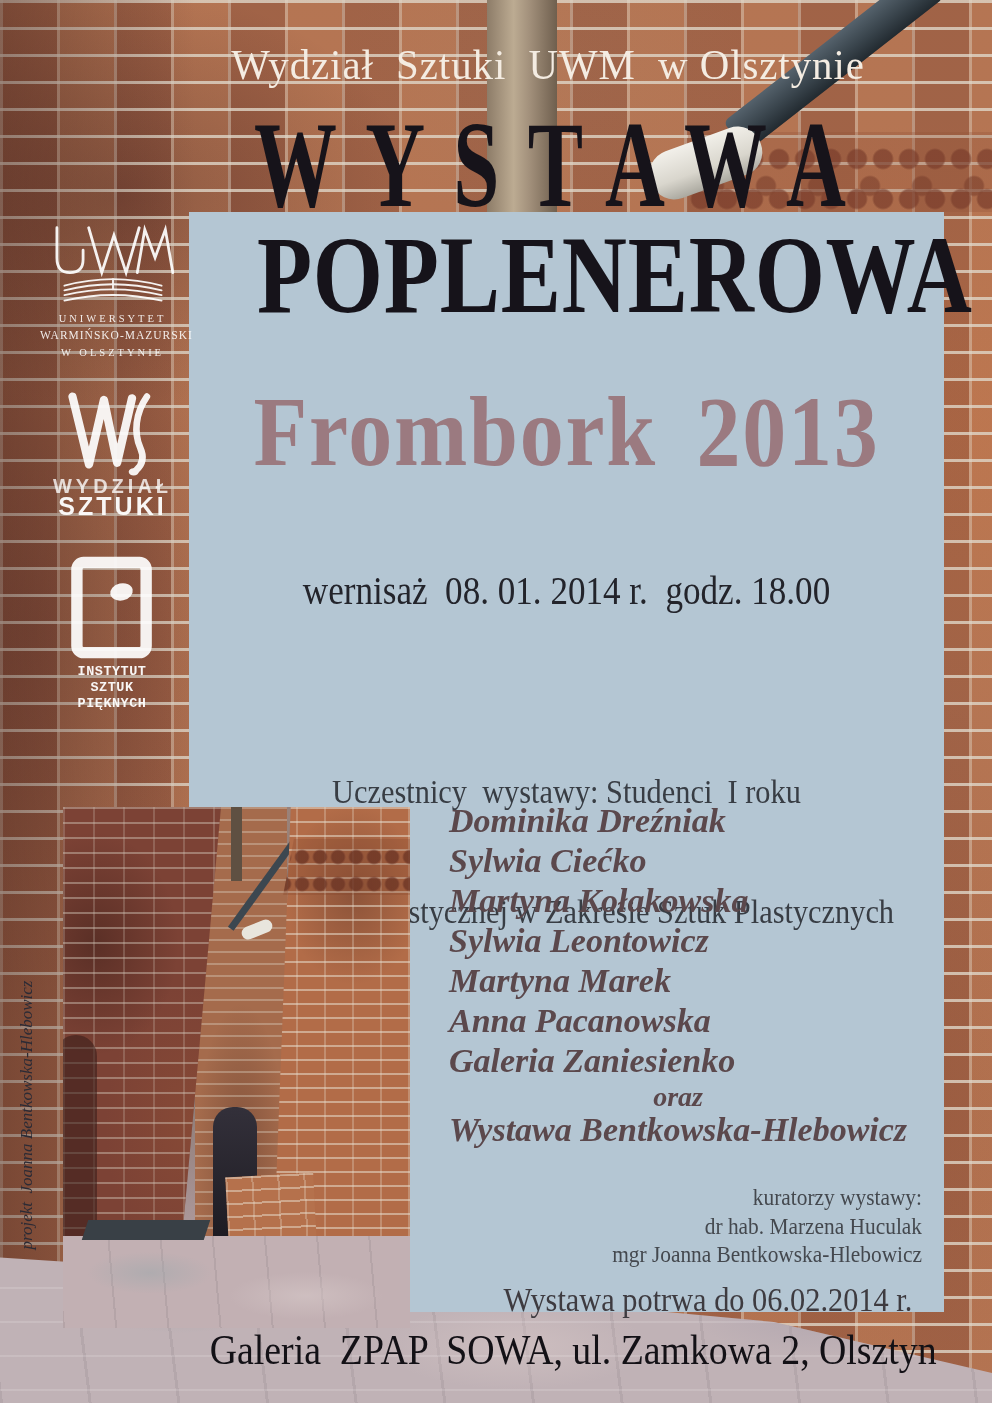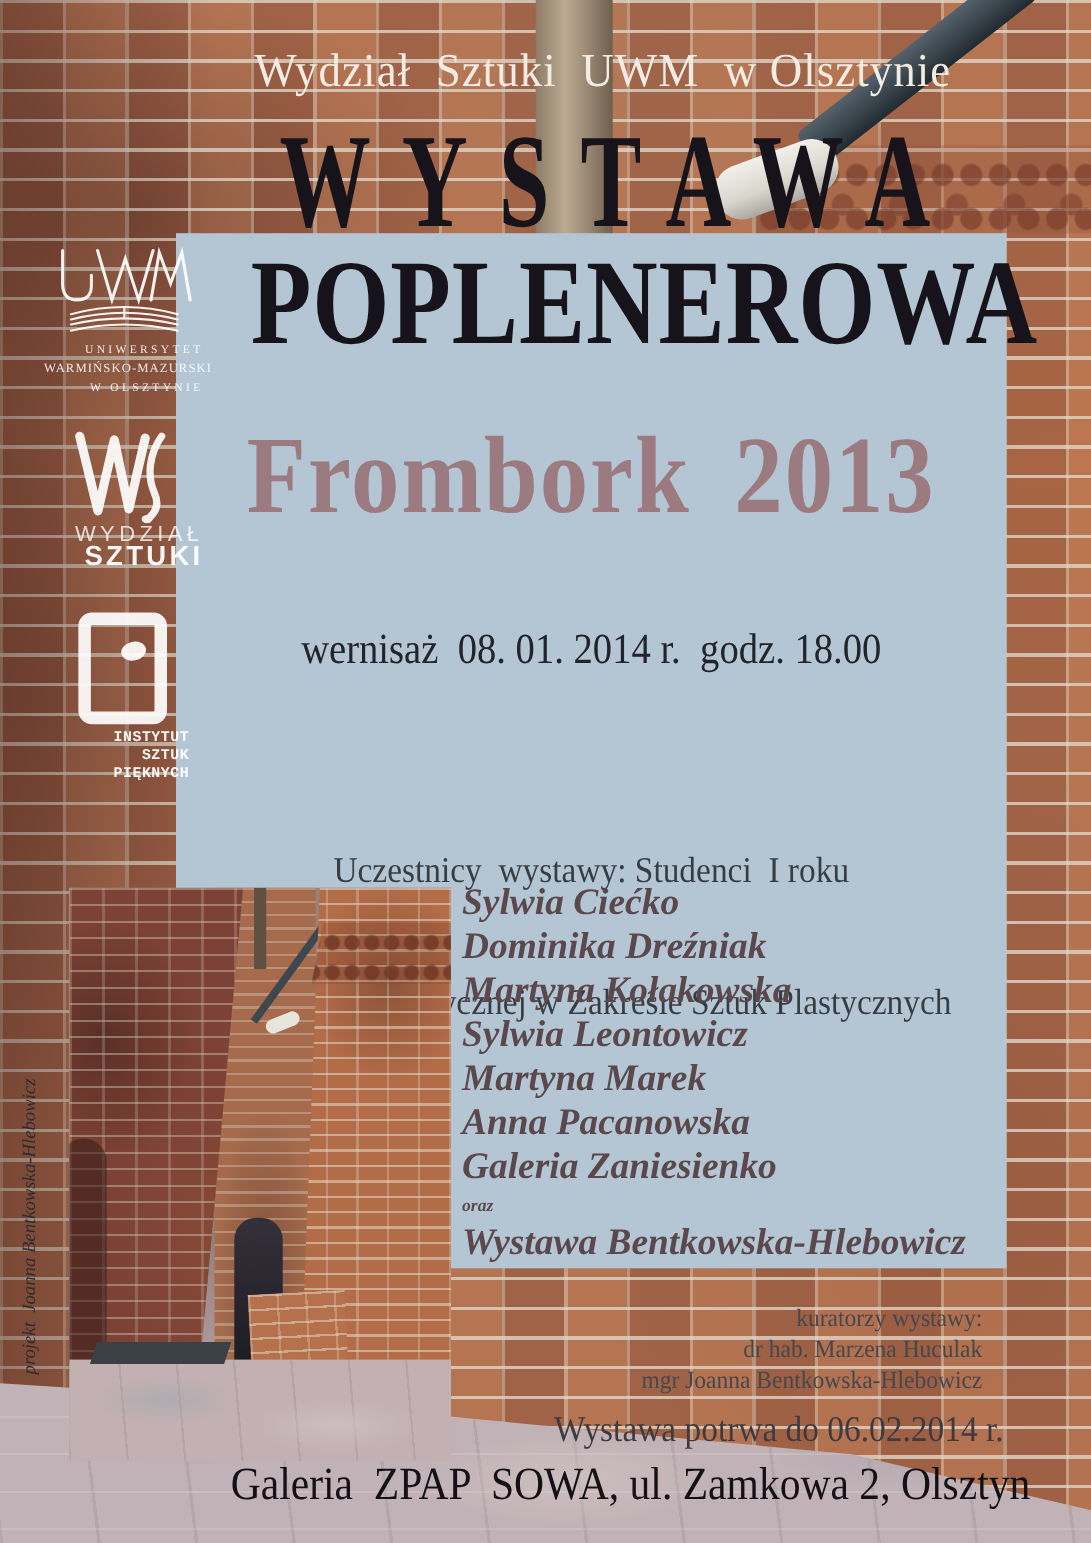--- a/index.html
+++ b/index.html
@@ -42,21 +42,21 @@
   .pavement{left:0;top:1253px;width:992px;height:150px;z-index:2;
     background-color:#c0b2b6;
     background-image:
       repeating-linear-gradient(to bottom, rgba(255,255,255,.14) 0 2px, transparent 2px 34px),
       radial-gradient(150px 50px at 18% 30%, rgba(150,162,166,.55), transparent 70%),
       radial-gradient(190px 62px at 52% 62%, rgba(214,198,198,.6), transparent 70%),
       radial-gradient(170px 56px at 82% 42%, rgba(168,158,170,.5), transparent 70%),
       repeating-linear-gradient(83deg, rgba(118,108,114,.16) 0 3px, transparent 3px 88px);
     clip-path:polygon(0 3%, 28% 15%, 52% 30%, 78% 46%, 100% 80%, 100% 100%, 0 100%);}
   
-  .panel{left:160px;top:212px;width:755px;height:941px;z-index:3;
+  .panel{left:189px;top:212px;width:755px;height:1100px;z-index:3;
     background:var(--panel,#b4c6d3);}
   
   .inset{left:63px;top:807px;width:347px;height:521px;z-index:4;overflow:hidden;
     background:linear-gradient(180deg,#9a8279 0%,#8d7a74 55%,#a99597 78%,#c0aeb0 100%);}
   .in-sky{left:0;top:0;width:9px;height:400px;background:#c6cbd3;}
   .in-left-wall{left:0;top:0;width:158px;height:455px;
     clip-path:polygon(0 0,100% 0,74% 100%,0 100%);
     background-color:#7c4235;
     background-image:
       repeating-linear-gradient(to bottom, rgba(210,198,184,.45) 0 2px, transparent 2px 15px),
@@ -115,36 +115,36 @@
   .frombork{left:0;top:170px;width:100%;text-align:center;line-height:1;
     font-size:100px;font-weight:bold;color:var(--accent,#9b7a80);
     letter-spacing:2px;word-spacing:18px;transform:scaleX(.88);}
   .vernissage{left:0;top:356px;width:100%;text-align:center;line-height:1.2;
     font-size:39px;color:#23242b;white-space:pre;transform:scaleX(.9);}
   .intro{left:0;top:480px;width:100%;text-align:center;line-height:40px;
     font-size:33px;color:#383d44;white-space:pre;transform:scaleX(.92);}
   .names{left:260px;top:589px;z-index:5;list-style:none;margin:0;padding:0;
     font-style:italic;font-weight:bold;color:var(--names,#5b484c);}
   .names li{font-size:34px;line-height:40px;}
-  .names li.small{font-size:16px;line-height:26px;padding-top:3px;}
+  .names li.small{font-size:28px;line-height:26px;padding-top:3px;text-align:center;}
   .curators{right:22px;top:972px;width:420px;text-align:right;line-height:28.5px;
     font-size:22.5px;color:#44484e;transform:scaleX(.95);transform-origin:right center;}
   .duration{right:80px;top:1282px;z-index:5;font-size:33px;color:#3e3b40;
     transform:scaleX(.92);transform-origin:right center;white-space:pre;}
   .venue{left:172px;top:1326px;width:755px;z-index:5;text-align:center;
     font-size:42px;color:#131116;white-space:pre;transform:scaleX(.9);}
   .credit{left:-132px;top:1104px;width:320px;height:22px;z-index:5;text-align:center;
     font-style:italic;font-size:17px;color:#2c2b35;transform:rotate(-90deg);white-space:pre;}
   
-  .logo{z-index:5;text-align:right;color:#fff;}
+  .logo{z-index:5;text-align:center;color:#fff;}
   .logo-uwm{left:40px;top:224px;width:145px;}
   .uwm-lines{font-size:10.5px;letter-spacing:3px;line-height:17px;opacity:.88;white-space:nowrap;}
   .uwm-lines .mid{font-size:11.5px;letter-spacing:1px;}
   .logo-ws{left:40px;top:390px;width:145px;font-family:"Liberation Sans","DejaVu Sans",sans-serif;}
-  .ws-l1{font-size:20px;letter-spacing:4px;font-weight:400;opacity:.78;line-height:20px;}
+  .ws-l1{font-size:20px;letter-spacing:4px;font-weight:700;opacity:.78;line-height:20px;}
   .ws-l2{font-size:25px;letter-spacing:3px;font-weight:700;opacity:.95;line-height:20px;}
   .logo-isp{left:52px;top:554px;width:120px;font-family:Liberation Mono, monospace;}
   .isp-lines{font-size:13.5px;font-weight:700;line-height:16px;letter-spacing:.5px;opacity:.95;}
   .logo svg{display:block;margin:0 auto;opacity:.92;}
 </style>
 </head>
 <body>
 
 <div class="poster">
 
@@ -161,22 +161,22 @@
 
   <div class="abs panel">
     <div class="abs poplenerowa">POPLENEROWA</div>
     <div class="abs frombork">Frombork  2013</div>
     <div class="abs vernissage">wernisaż  08. 01. 2014 r.  godz. 18.00</div>
     <div class="abs intro">
       <div>Uczestnicy  wystawy: Studenci  I roku</div>
       <div>Edukacji Artystycznej w Zakresie Sztuk Plastycznych</div>
     </div>
     <ul class="abs names">
+      <li>Dominika Dreźniak</li>
       <li>Sylwia Ciećko</li>
-      <li>Dominika Dreźniak</li>
       <li>Martyna Kołakowska</li>
       <li>Sylwia Leontowicz</li>
       <li>Martyna Marek</li>
       <li>Anna Pacanowska</li>
       <li>Galeria Zaniesienko</li>
       <li class="small">oraz</li>
       <li>Wystawa Bentkowska-Hlebowicz</li>
     </ul>
     <div class="abs curators">
       <div>kuratorzy wystawy:</div>

